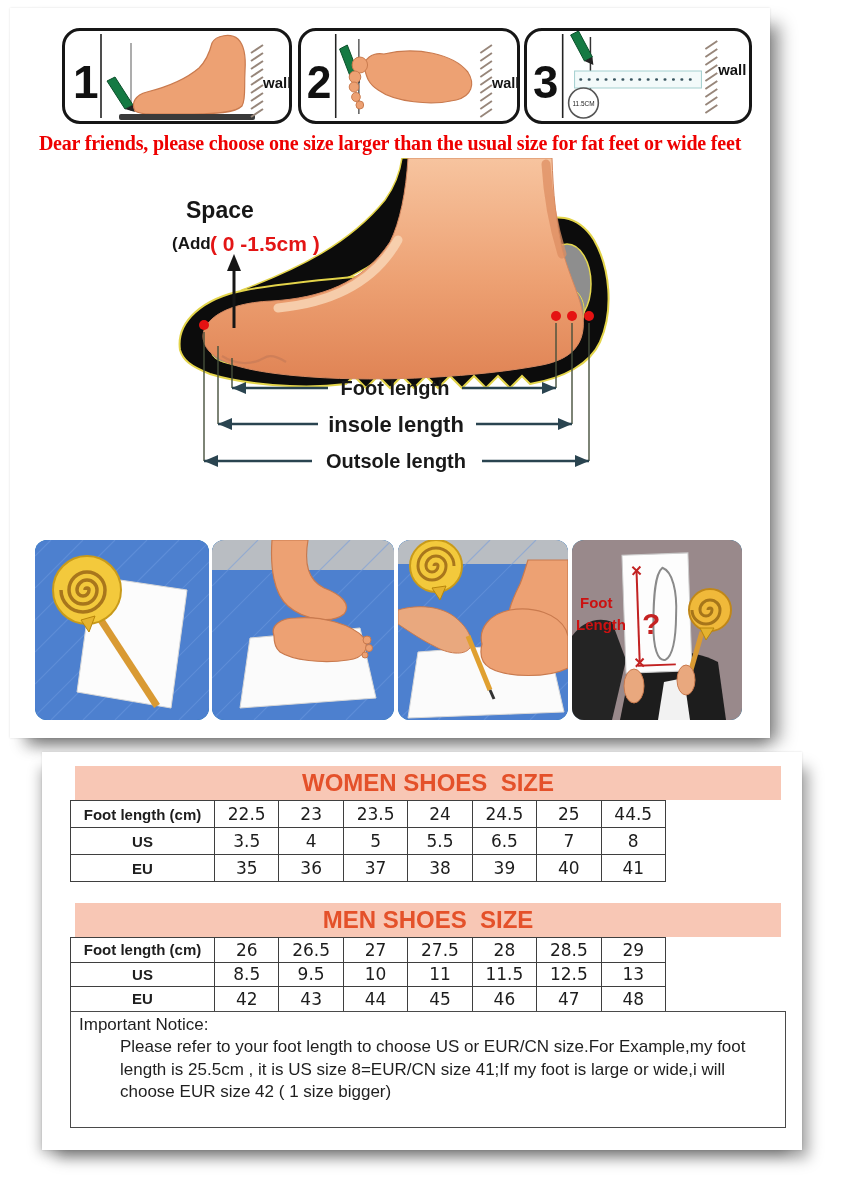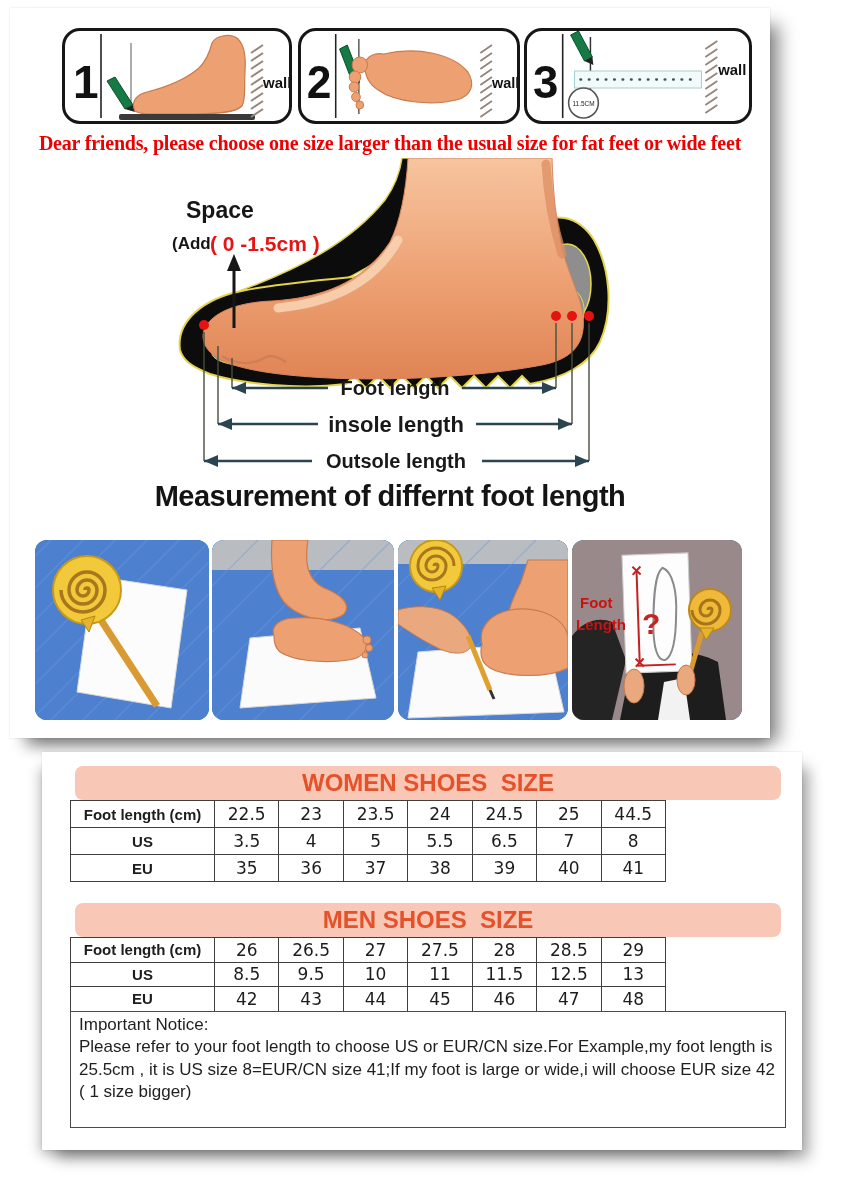--- a/index.html
+++ b/index.html
@@ -15,31 +15,31 @@
   #warning{position:absolute;left:0;top:124px;width:760px;text-align:center;
     font-family:"Liberation Serif", serif;font-weight:700;font-size:20px;letter-spacing:-.2px;color:#ee0000;white-space:nowrap;}
   #diagram{position:absolute;left:140px;top:150px;width:520px;height:330px;}
   #measure-title{position:absolute;left:0;top:472px;width:760px;text-align:center;
     font-weight:700;font-size:29px;letter-spacing:-.5px;color:#141414;}
   .photo{position:absolute;top:532px;height:180px;border-radius:12px;overflow:hidden;background:#0369a1;}
   .photo svg{display:block;width:100%;height:100%;}
   .size-block{position:absolute;left:28px;width:716px;}
   .size-title{margin-left:5px;margin-right:5px;height:34px;background:#f8c7b5;
     display:flex;align-items:center;justify-content:center;
-    font-weight:700;font-size:24px;color:#e4512a;white-space:pre;border-radius:8px;}
+    font-weight:700;font-size:24px;color:#e4512a;white-space:pre;}
   table.sizes{border-collapse:collapse;table-layout:fixed;width:596px;font-family:"DejaVu Sans", sans-serif;}
   table.sizes td{border:1.6px solid #3f3f3f;text-align:center;padding:0;color:#1d1d1d;font-size:17px;}
   table.sizes td.lbl{font-weight:700;font-size:15px;font-family:"Liberation Sans", sans-serif;}
   #women-block{top:14px;}
   #women-block td{height:26px;}
   #men-block{top:151px;}
   #men-block td{height:23.5px;}
   #notice-box{position:absolute;left:28px;top:259px;width:716px;box-sizing:border-box;
     border:1.6px solid #4a4a4a;padding:2px 8px 23px 8px;color:#1f1f1f;font-size:17px;line-height:1.32;}
-  .nowrapline{white-space:normal;}
+  .nowrapline{white-space:normal;margin-left:41px;}
   text{font-family:"Liberation Sans", sans-serif;}
 </style>
 </head>
 <body>
 
 <div id="page">
 
   <div id="top-card" class="card">
 
     <div class="panel" style="left:52px;width:230px;">
@@ -164,21 +164,20 @@
         <polygon points="68,266 82,260 82,272"></polygon>
           <polygon points="422,266 408,260 408,272"></polygon>
         <polygon points="54,303 68,297 68,309"></polygon>
           <polygon points="439,303 425,297 425,309"></polygon>
       </g>
       <text x="245" y="237" font-size="20" font-weight="800" text-anchor="middle" fill="#191919">Foot length</text>
       <text x="246" y="274" font-size="22" font-weight="800" text-anchor="middle" fill="#191919">insole length</text>
       <text x="246" y="310" font-size="20" font-weight="800" text-anchor="middle" fill="#191919">Outsole length</text>
     </svg>
 
-    <div id="measure-title">Measurement of differnt foot length</div>
 
     <div class="photo" style="left:25px;width:174px;">
       <svg viewBox="0 0 174 180">
         <rect width="174" height="180" fill="#4d80cf"></rect>
         <path d="M0,16 L16,0 M0,48 L48,0 M0,80 L80,0 M0,112 L112,0 M0,144 L144,0 M0,176 L176,0 M16,180 L180,16 M48,180 L180,48 M80,180 L180,80 M112,180 L180,112 M144,180 L180,144" stroke="#6f9ae0" stroke-width="1.2" opacity="0.5"></path>
         <polygon points="58,36 152,50 136,168 42,152" fill="#fcfcfc" stroke="#d8d8d8"></polygon>
         <line x1="62" y1="74" x2="122" y2="166" stroke="#d99a33" stroke-width="7"></line>
         <g transform="translate(52,50)">
           <circle r="34" fill="#f3c93c" stroke="#c89a1a" stroke-width="2"></circle>
           <path d="M-2,0 a2,2 0 1,1 4,0 a6,6 0 1,1 -12,0 a10,10 0 1,1 20,0 a14,14 0 1,1 -28,0 a18,18 0 1,1 36,0 a22,22 0 1,1 -44,0" fill="none" stroke="#a8761c" stroke-width="3.5"></path>

